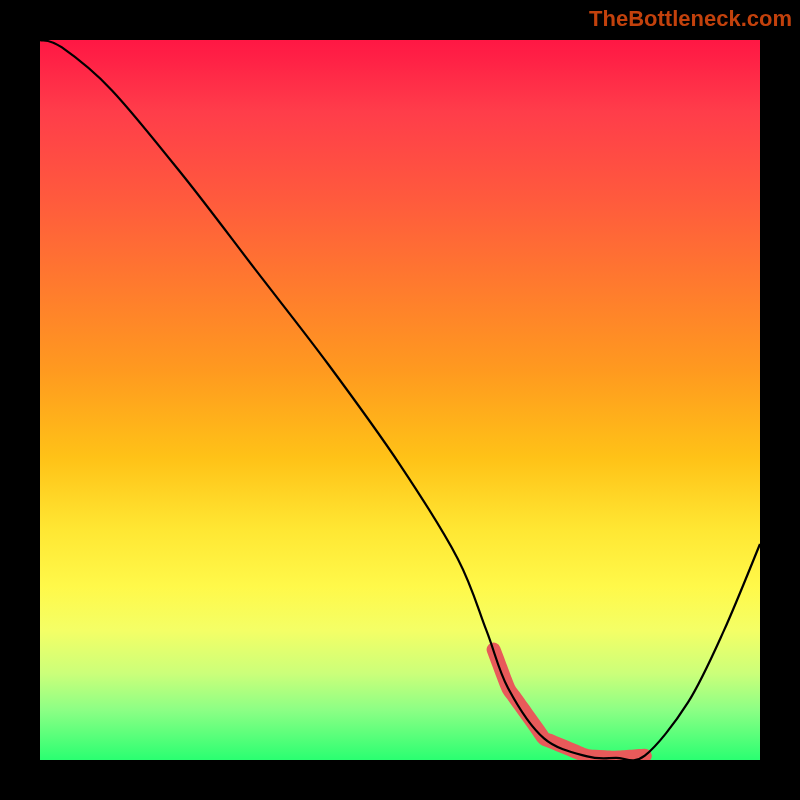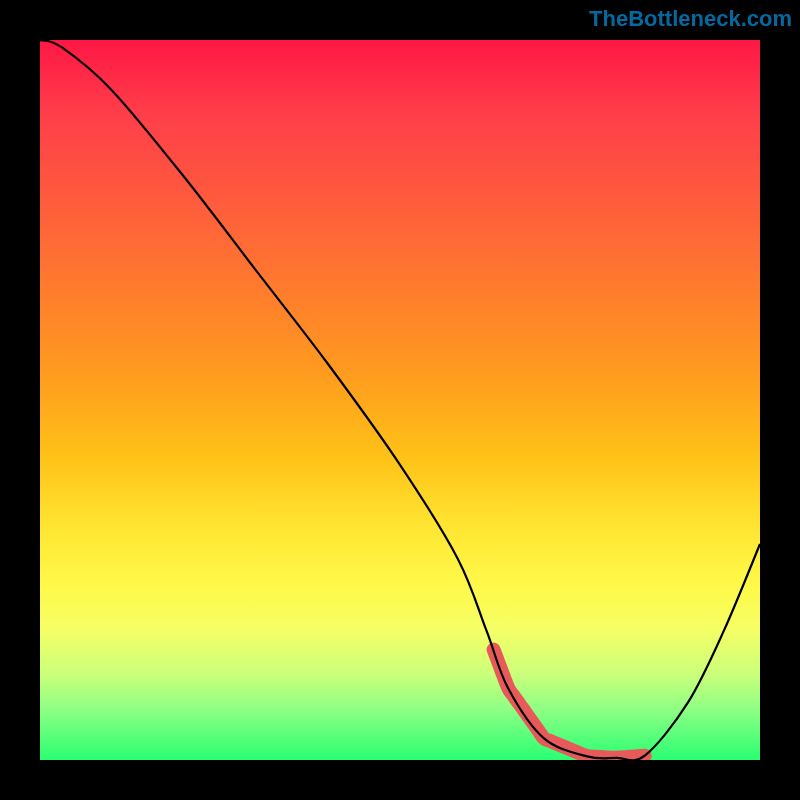--- a/index.html
+++ b/index.html
@@ -8,21 +8,21 @@
     background: #000;
     width: 800px;
     height: 800px;
     position: relative;
     font-family: Arial, sans-serif;
   }
   .watermark {
     position: absolute;
     top: 6px;
     right: 8px;
-    color: #0369a1;
+    color: #c2410c;
     font-size: 22px;
     font-weight: bold;
     z-index: 10;
     text-align: right;
   }
   .plot {
     position: absolute;
     left: 40px;
     top: 40px;
     width: 720px;

